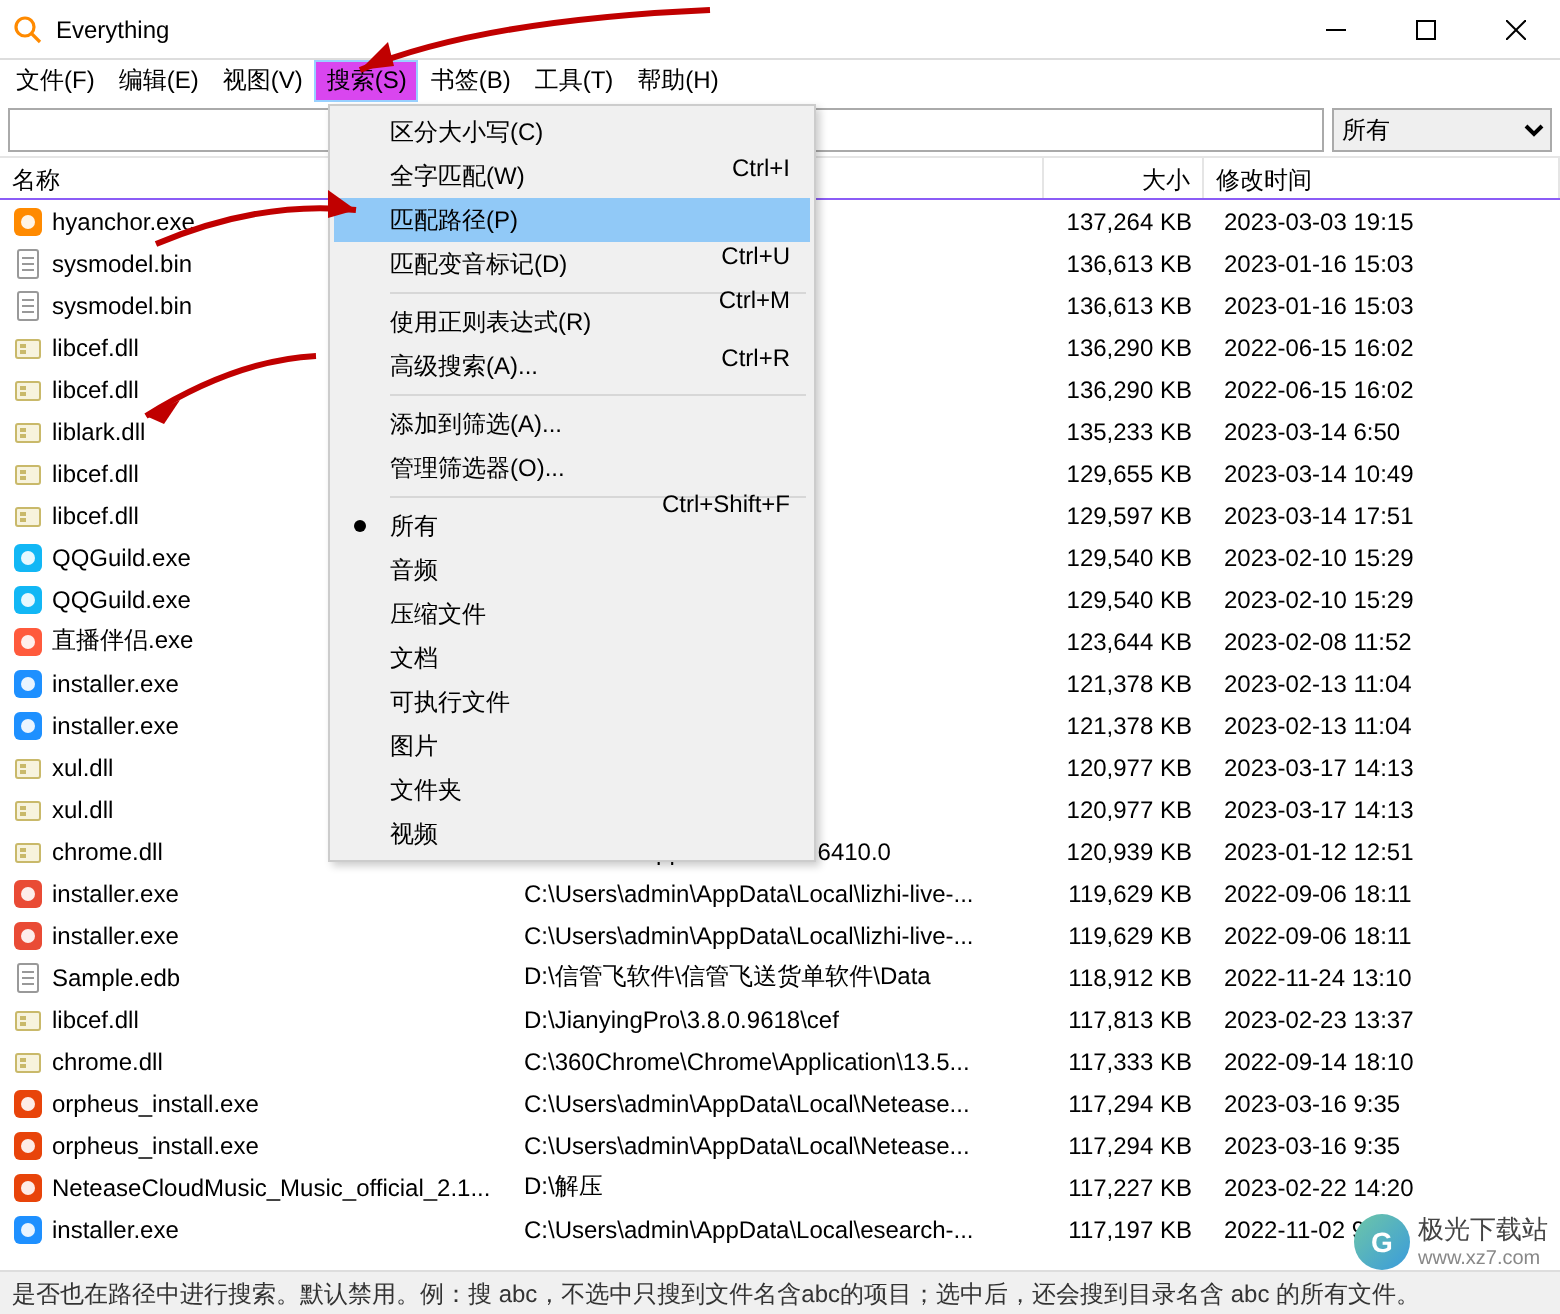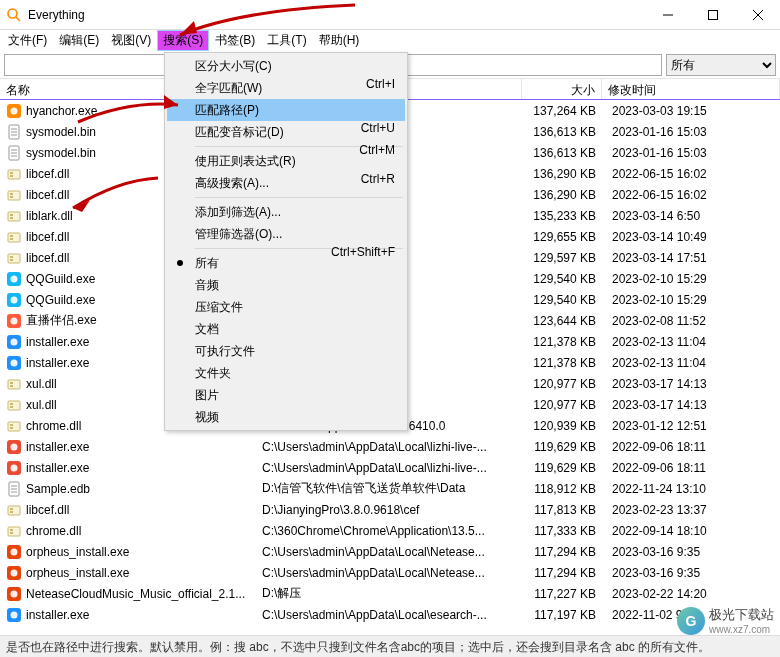--- a/index.html
+++ b/index.html
@@ -510,24 +510,24 @@
     <div class="ditem">
       <span>压缩文件</span>
     </div>
     <div class="ditem">
       <span>文档</span>
     </div>
     <div class="ditem">
       <span>可执行文件</span>
     </div>
     <div class="ditem">
+      <span>图片</span>
+    </div>
+    <div class="ditem">
       <span>文件夹</span>
-    </div>
-    <div class="ditem">
-      <span>图片</span>
     </div>
     <div class="ditem">
       <span>视频</span>
     </div>
   </div>
 
 <svg class="arrow" style="left:80px;top:0px" width="300" height="120">
   <path class="arrow-line" d="M 275 5 Q 160 10 100 35"></path>
   <polygon class="arrow-head" points="100,35 114,21 117,33"></polygon>
 </svg>

